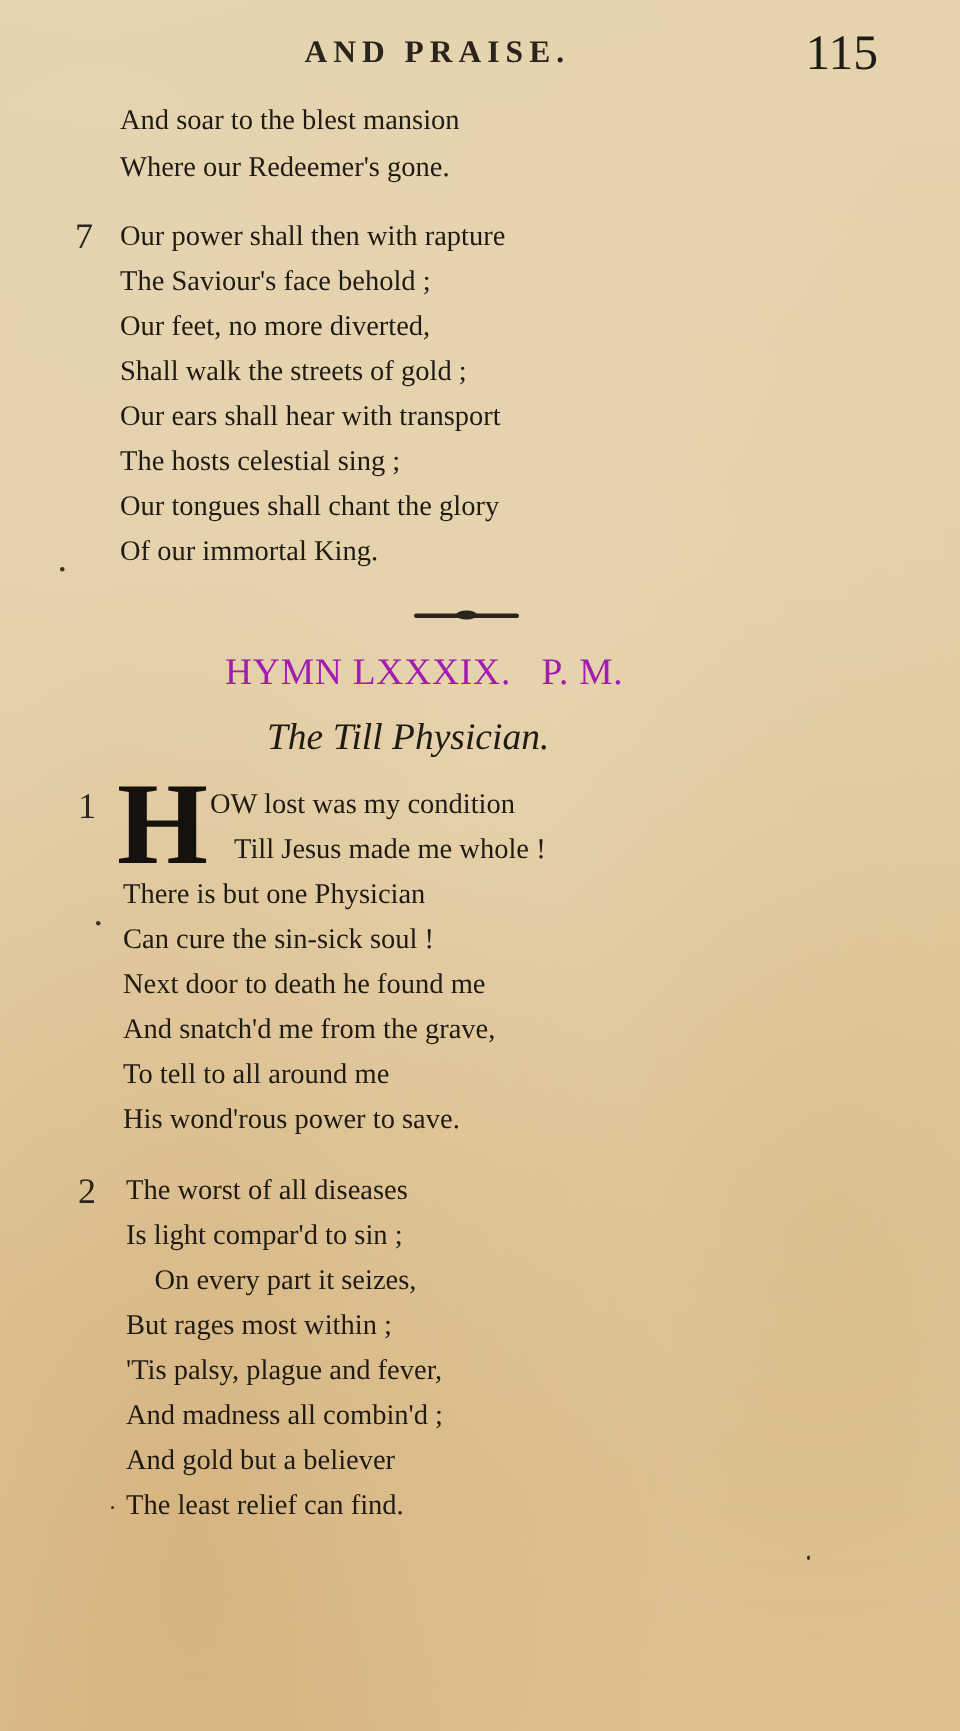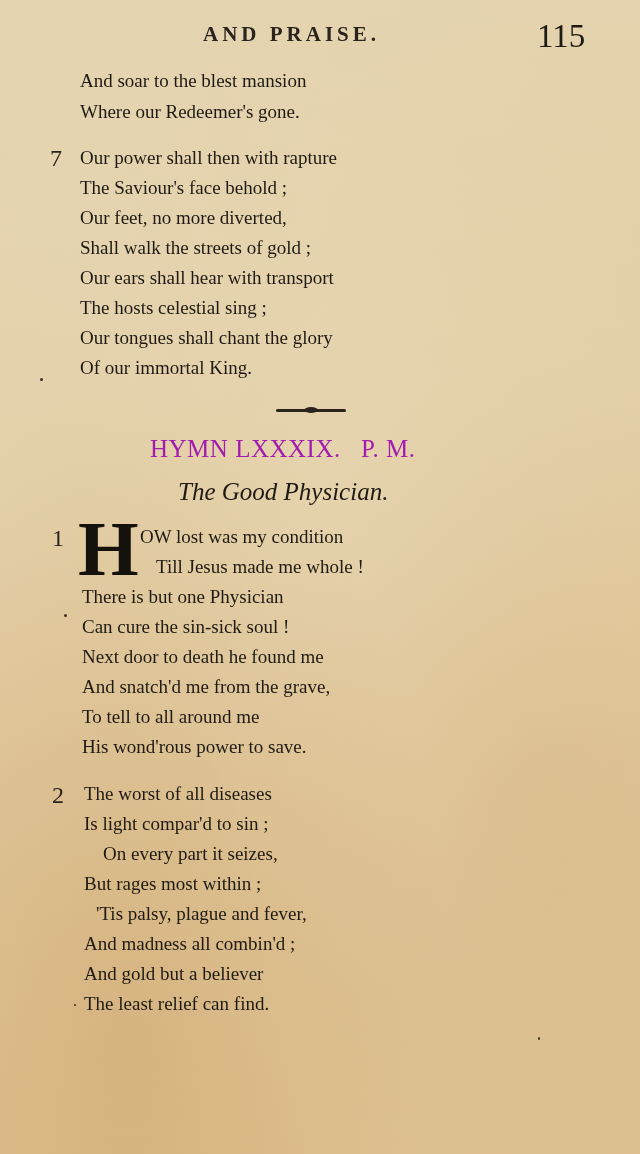--- a/index.html
+++ b/index.html
@@ -128,39 +128,39 @@
   <div class="verse-line" style="top:203px;">Our feet, no more diverted,</div>
   <div class="verse-line" style="top:233px;">Shall walk the streets of gold ;</div>
   <div class="verse-line" style="top:263px;">Our ears shall hear with transport</div>
   <div class="verse-line" style="top:293px;">The hosts celestial sing ;</div>
   <div class="verse-line" style="top:323px;">Our tongues shall chant the glory</div>
   <div class="verse-line" style="top:353px;">Of our immortal King.</div>
 
   <div class="divider"></div>
 
   <div class="hymn-title">HYMN LXXXIX.   P. M.</div>
-  <div class="hymn-subtitle">The Good Physician.</div>
+  <div class="hymn-subtitle">The Till Physician.</div>
 
   <div class="stanza-num" style="top:525px; left:52px;">1</div>
   <div class="drop-cap">H</div>
   <div class="verse-line" style="top:522px; left:140px;">OW lost was my condition</div>
   <div class="verse-line" style="top:552px; left:156px;">Till Jesus made me whole !</div>
   <div class="verse-line" style="top:582px; left:82px;">There is but one Physician</div>
   <div class="verse-line" style="top:612px; left:82px;">Can cure the sin-sick soul !</div>
   <div class="verse-line" style="top:642px; left:82px;">Next door to death he found me</div>
   <div class="verse-line" style="top:672px; left:82px;">And snatch'd me from the grave,</div>
   <div class="verse-line" style="top:702px; left:82px;">To tell to all around me</div>
   <div class="verse-line" style="top:732px; left:82px;">His wond'rous power to save.</div>
 
   <div class="stanza-num" style="top:782px; left:52px;">2</div>
   <div class="verse-line" style="top:779px; left:84px;">The worst of all diseases</div>
   <div class="verse-line" style="top:809px; left:84px;">Is light compar'd to sin ;</div>
   <div class="verse-line" style="top:839px; left:84px;margin-left:19px;">On every part it seizes,</div>
   <div class="verse-line" style="top:869px; left:84px;">But rages most within ;</div>
-  <div class="verse-line" style="top:899px; left:84px;margin-left:12px;">'Tis palsy, plague and fever,</div>
+  <div class="verse-line" style="top:899px; left:84px;">'Tis palsy, plague and fever,</div>
   <div class="verse-line" style="top:929px; left:84px;">And madness all combin'd ;</div>
   <div class="verse-line" style="top:959px; left:84px;">And gold but a believer</div>
   <div class="verse-line" style="top:989px; left:84px;">The least relief can find.</div>
 
   <div class="speck" style="left:40px; top:378px; width:3px; height:3px;"></div>
   <div class="speck" style="left:64px; top:614px; width:3px; height:3px;"></div>
   <div class="speck" style="left:538px; top:1037px; width:2px; height:3px;"></div>
   <div class="speck" style="left:74px; top:1004px; width:2px; height:2px;"></div>
 </div>
 

